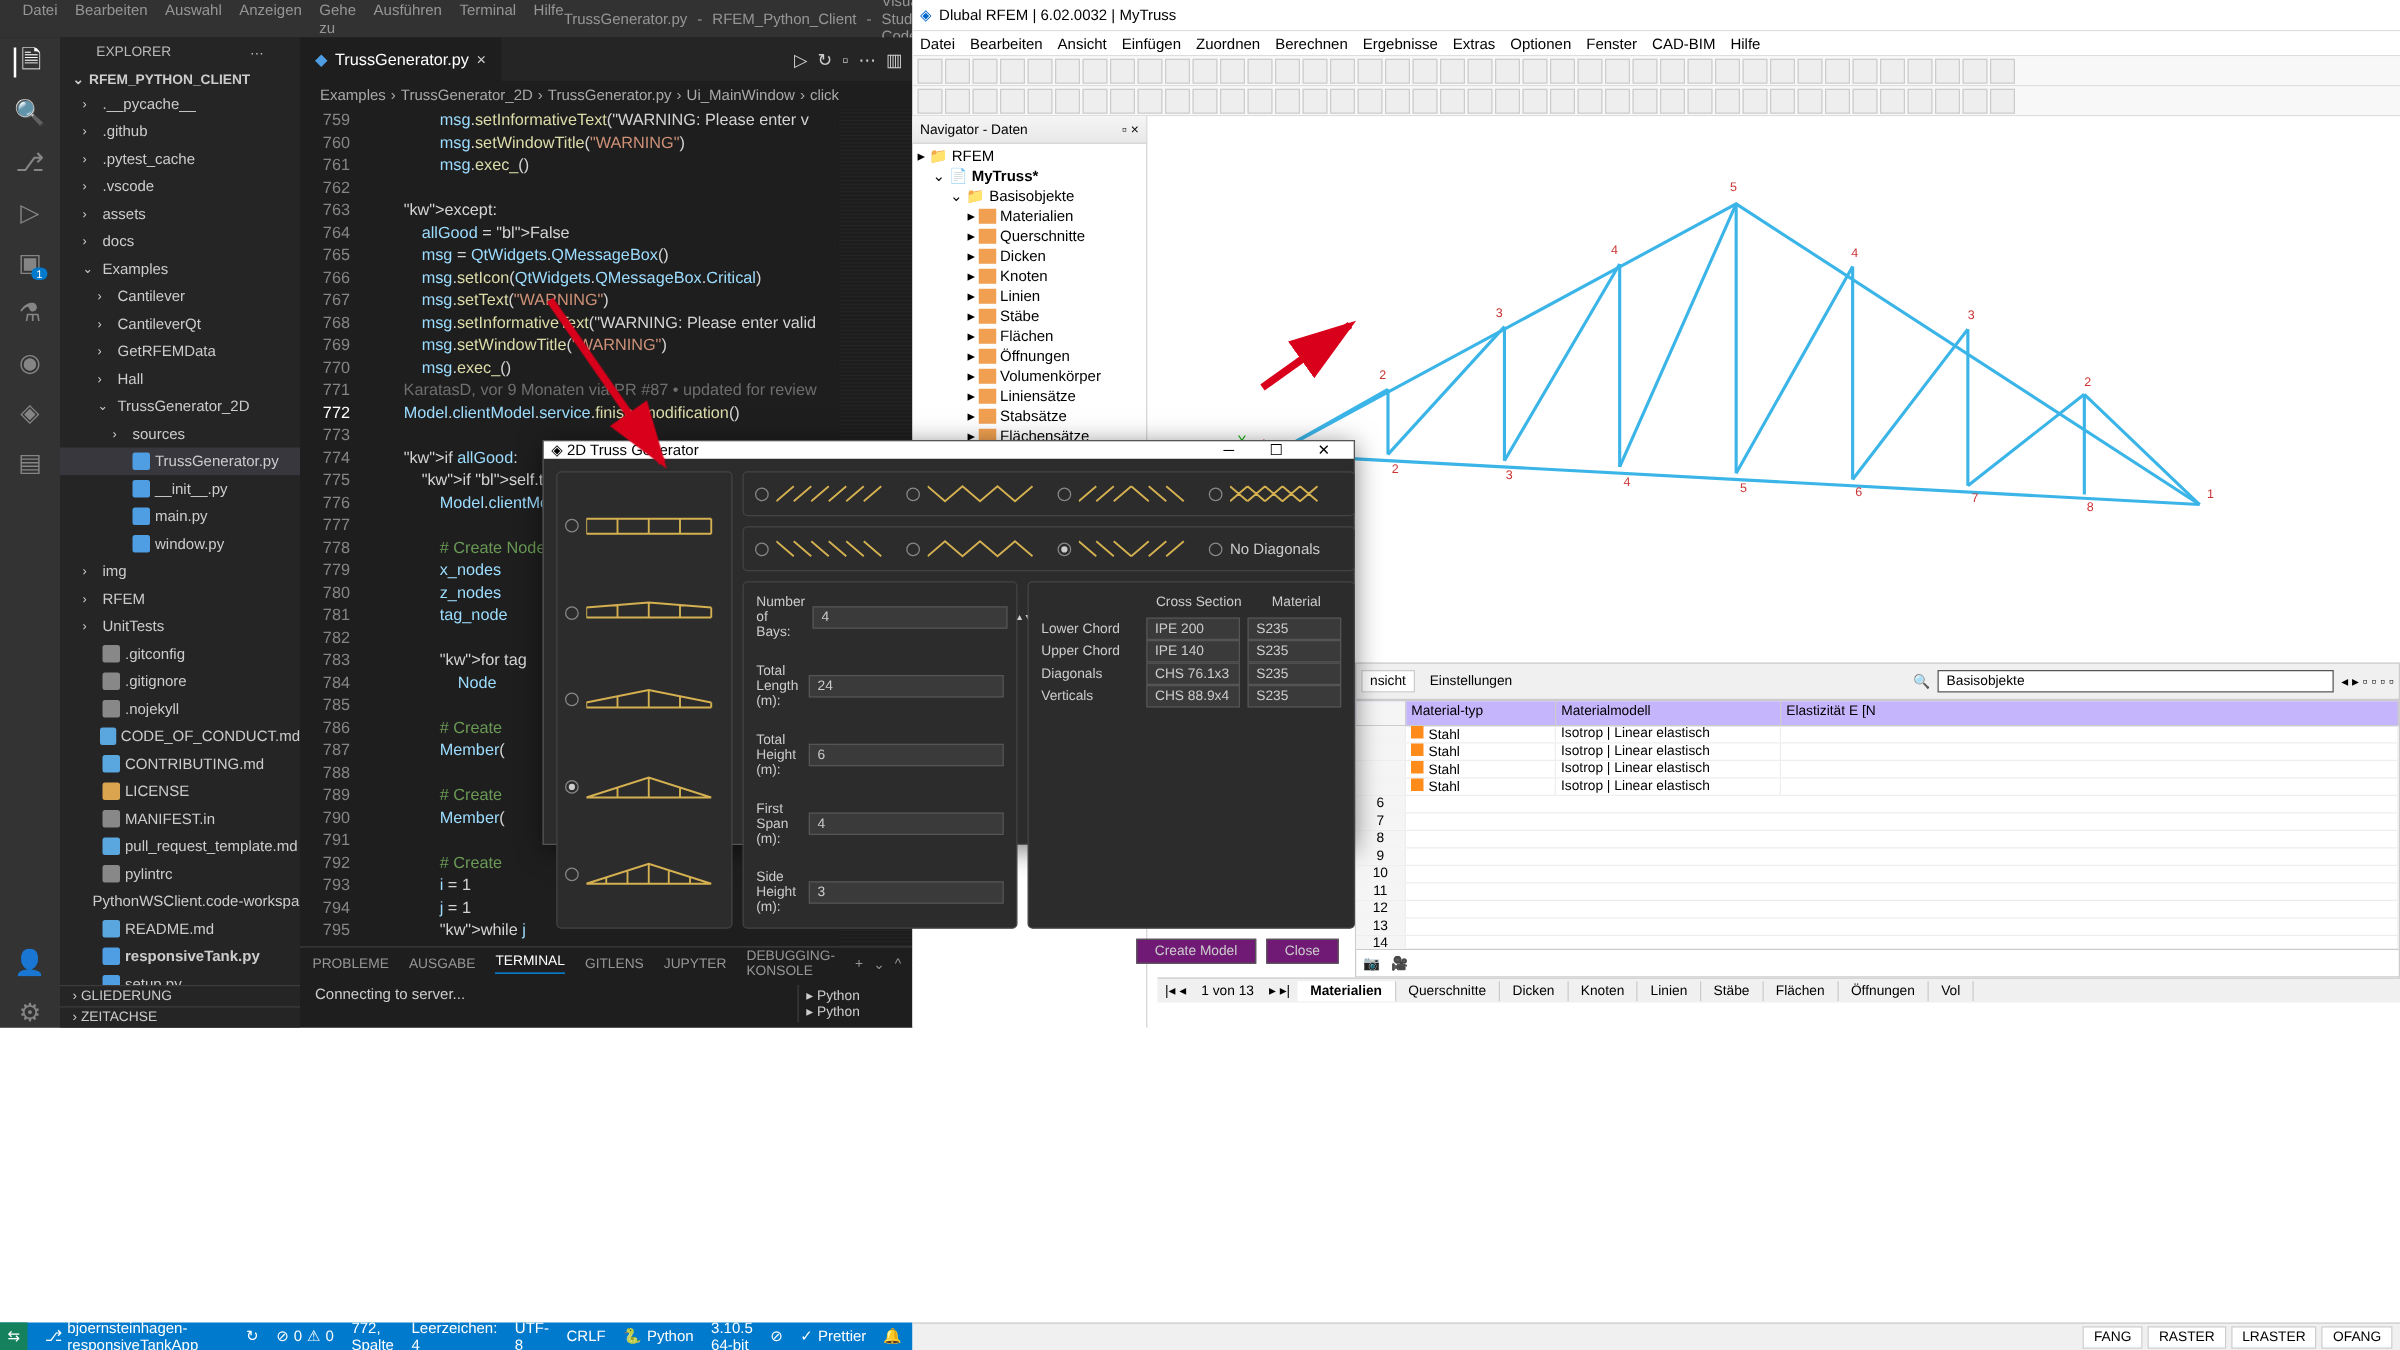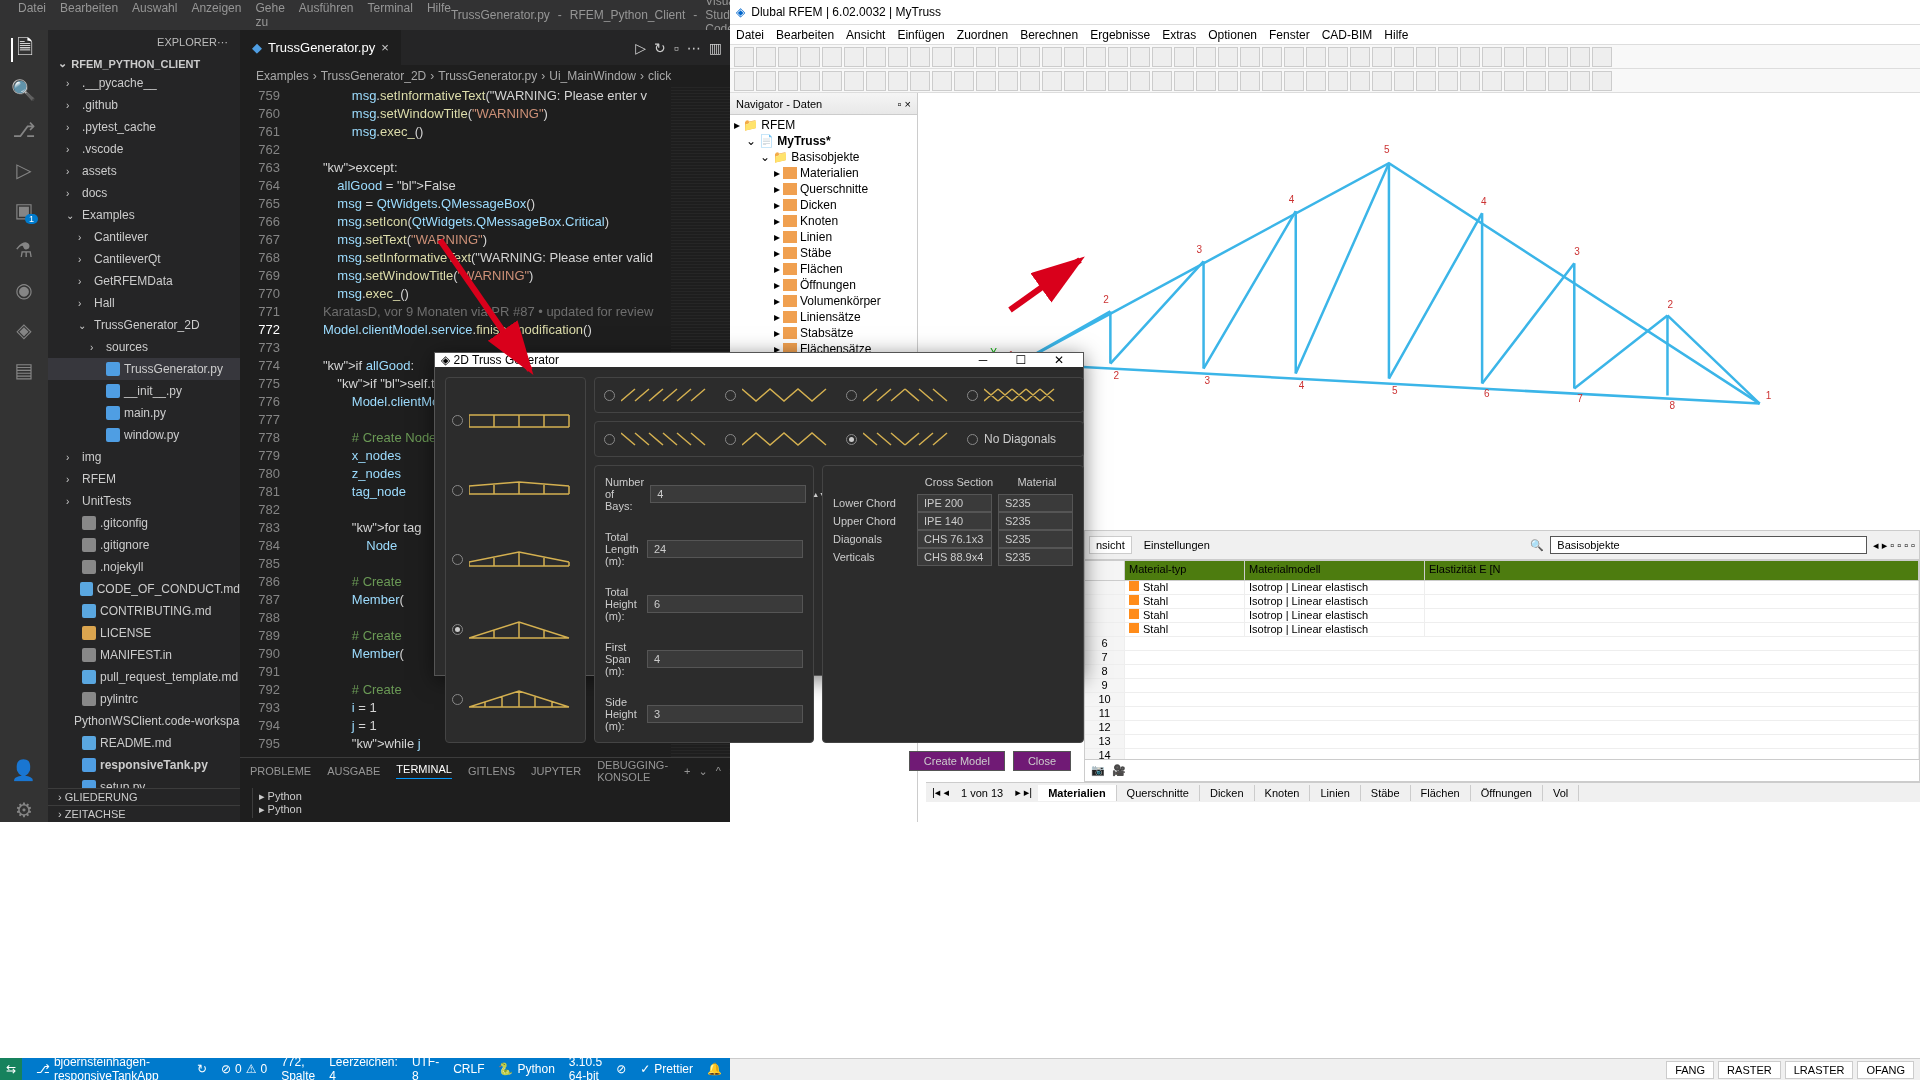--- a/index.html
+++ b/index.html
@@ -14,21 +14,21 @@
 .vscode-title .winbtns { display:flex; gap:0; margin-left:10px; }
 .vscode-title .winbtn { width:46px; height:30px; display:flex; align-items:center; justify-content:center; }
 
 .vscode-body { display:flex; flex:1; min-height:0; }
 .activity { width:48px; background:#333; display:flex; flex-direction:column; align-items:center; padding-top:8px; gap:16px; }
 .activity .abicon { width:24px; height:24px; color:#858585; position:relative; display:flex; align-items:center; justify-content:center; font-size:20px; }
 .activity .abicon.active { color:#fff; border-left:2px solid #fff; margin-left:-2px; padding-left:2px; }
 .activity .badge { position:absolute; bottom:-2px; right:-2px; background:#007acc; color:#fff; font-size:9px; border-radius:8px; padding:0 4px; }
 
 .sidebar { width:192px; background:#252526; display:flex; flex-direction:column; font-size:12px; color:#ccc; }
-.sidebar-head { padding:6px 12px; font-size:11px; color:#bbb; text-transform:uppercase; display:flex; justify-content:flex-end; }
+.sidebar-head { padding:6px 29px; font-size:11px; color:#bbb; text-transform:uppercase; display:flex; justify-content:space-between; }
 .tree { flex:1; overflow:auto; }
 .tree-row { padding:1px 0 1px 12px; display:flex; align-items:center; gap:4px; white-space:nowrap; cursor:pointer; height:22px; }
 .tree-row.sel { background:#37373d; }
 .tree-row .chev { width:12px; display:inline-block; color:#ccc; font-size:10px; }
 .tree-row .ficon { width:14px; height:14px; display:inline-block; }
 .tree-title { padding:2px 10px; font-weight:bold; font-size:11px; display:flex; align-items:center; gap:4px; }
 .collapse-sec { padding:2px 10px; font-size:11px; background:#252526; border-top:1px solid #3c3c3c; }
 
 .editor { flex:1; display:flex; flex-direction:column; min-width:0; position:relative; }
 .tabs { height:35px; background:#252526; display:flex; }
@@ -93,21 +93,21 @@
 .prow label { width:100px; font-size:11px; }
 .pinput { flex:1; background:#3a3a3a; border:1px solid #555; color:#ccc; padding:2px 6px; font-size:11px; }
 .pright { flex:1; display:flex; flex-direction:column; gap:6px; }
 .phead { display:flex; gap:6px; justify-content:flex-end; }
 .phead span { width:72px; text-align:center; font-size:11px; }
 .dlg-foot { display:flex; justify-content:flex-end; gap:8px; padding:0 2px 2px; }
 .dbtn { background:#701a75; border:1px solid #555; color:#ccc; padding:3px 14px; font-size:11px; cursor:pointer; }
 
 
 .mat-table { position:absolute; left:1084px; top:560px; right:0; height:222px; background:#fff; border:1px solid #ccc; display:flex; flex-direction:column; font-size:11px; }
-.mat-head { height:20px; background:#4d7c0f; border-bottom:1px solid #ccc; display:flex; }
+.mat-head { height:20px; background:#c4b5fd; border-bottom:1px solid #ccc; display:flex; }
 .mat-head .c { border-right:1px solid #ccc; padding:2px 4px; }
 .mat-body { flex:1; overflow:auto; }
 .mat-row { display:flex; height:14px; border-bottom:1px solid #eee; }
 .mat-row .c { border-right:1px solid #eee; padding:0 4px; }
 .mat-rownum { width:40px; text-align:center; background:#f5f5f5; border-right:1px solid #ccc; }
 
 .mat-toolbar { position:absolute; left:1084px; top:530px; right:0; height:30px; background:#f0f0f0; border:1px solid #ccc; display:flex; align-items:center; font-size:11px; padding:0 4px; gap:6px; }
 
 .bot-status { position:absolute; left:730px; right:0; bottom:0; height:22px; background:#f0f0f0; border-top:1px solid #ccc; display:flex; justify-content:flex-end; align-items:center; gap:4px; font-size:11px; padding:0 6px; }
 .bot-status .sb { padding:2px 8px; border:1px solid #ccc; background:#fff; }
@@ -402,20 +402,21 @@
             <span class="t">JUPYTER</span>
             <span class="t">DEBUGGING-KONSOLE</span>
             <div class="term-right">
             <span>+</span>
             <span>⌄</span>
             <span>^</span>
             <span>×</span>
           </div>
         </div>
         <div class="term-body">
+          <div style="flex:1">Connecting to server...</div>
           <div class="term-side" id="term-side">
               <div>▸ Python</div>
               <div>▸ Python</div>
             </div>
         </div>
       </div>
     </div>
   </div>
 </div>
 <div class="status">

